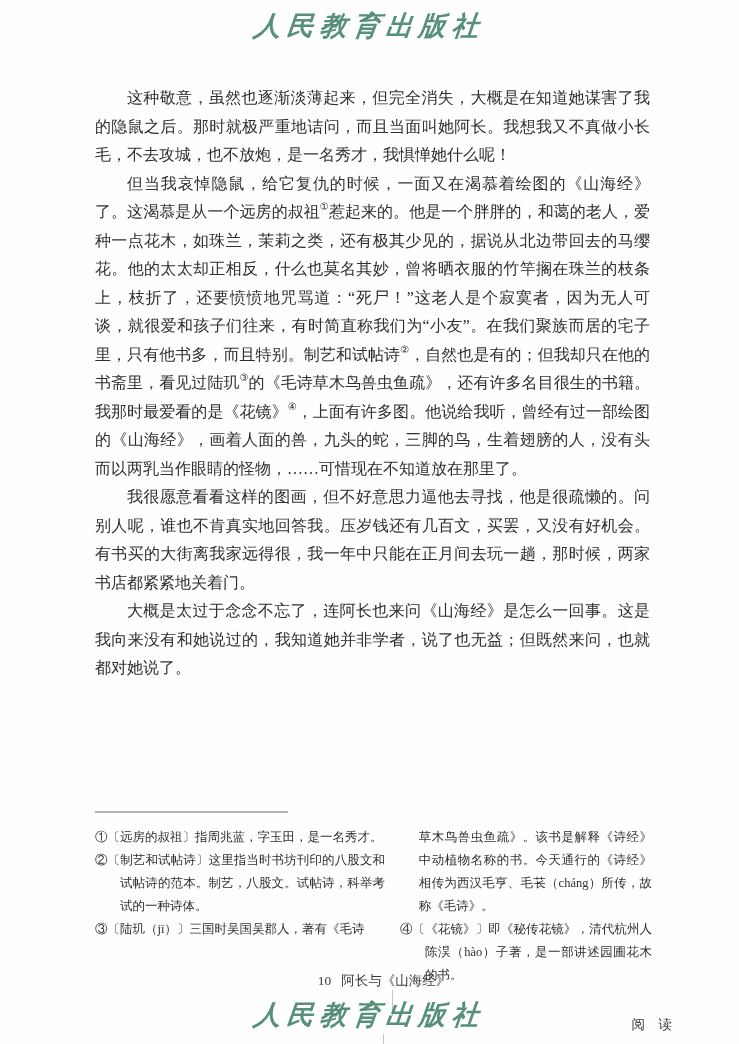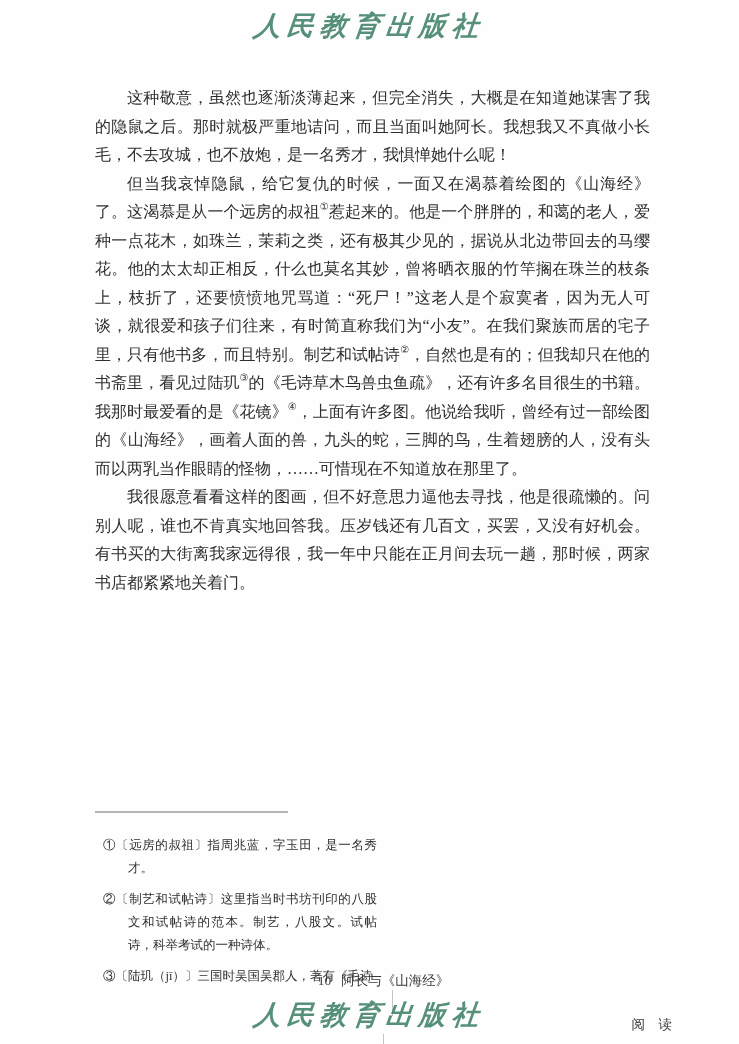--- a/index.html
+++ b/index.html
@@ -67,21 +67,21 @@
     width: 557px;
     display: flex;
     gap: 15px;
     font-size: 12.5px;
     line-height: 23px;
     text-align: justify;
     text-justify: inter-ideograph;
   }
   .fn-col { width: 290px; }
   .fn-col.right { width: 252px; }
-  .fn-item { padding-left: 2em; text-indent: -2em; margin: 8px; }
+  .fn-item { padding-left: 2em; text-indent: -2em; margin: 0; }
   .fn-item.cont { text-indent: 0; padding-left: 1.5em; }
   .fn-marker { display: inline; }
 
   
   .footer {
     position: absolute;
     left: 95px;
     top: 972px;
     width: 577px;
     height: 30px;
@@ -109,29 +109,34 @@
 <body>
 
 <div class="page">
 
   <div class="logo top">人民教育出版社</div>
 
   <div class="body-text">
       <p class="para indent">这种敬意，虽然也逐渐淡薄起来，但完全消失，大概是在知道她谋害了我的隐鼠之后。那时就极严重地诘问，而且当面叫她阿长。我想我又不真做小长毛，不去攻城，也不放炮，是一名秀才，我惧惮她什么呢！</p>
       <p class="para indent">但当我哀悼隐鼠，给它复仇的时候，一面又在渴慕着绘图的《山海经》了。这渴慕是从一个远房的叔祖<span class="fnref">①</span>惹起来的。他是一个胖胖的，和蔼的老人，爱种一点花木，如珠兰，茉莉之类，还有极其少见的，据说从北边带回去的马缨花。他的太太却正相反，什么也莫名其妙，曾将晒衣服的竹竿搁在珠兰的枝条上，枝折了，还要愤愤地咒骂道：“死尸！”这老人是个寂寞者，因为无人可谈，就很爱和孩子们往来，有时简直称我们为“小友”。在我们聚族而居的宅子里，只有他书多，而且特别。制艺和试帖诗<span class="fnref">②</span>，自然也是有的；但我却只在他的书斋里，看见过陆玑<span class="fnref">③</span>的《毛诗草木鸟兽虫鱼疏》，还有许多名目很生的书籍。我那时最爱看的是《花镜》<span class="fnref">④</span>，上面有许多图。他说给我听，曾经有过一部绘图的《山海经》，画着人面的兽，九头的蛇，三脚的鸟，生着翅膀的人，没有头而以两乳当作眼睛的怪物，……可惜现在不知道放在那里了。</p>
       <p class="para indent">我很愿意看看这样的图画，但不好意思力逼他去寻找，他是很疏懒的。问别人呢，谁也不肯真实地回答我。压岁钱还有几百文，买罢，又没有好机会。有书买的大街离我家远得很，我一年中只能在正月间去玩一趟，那时候，两家书店都紧紧地关着门。</p>
+      <p class="para indent">大概是太过于念念不忘了，连阿长也来问《山海经》是怎么一回事。这是我向来没有和她说过的，我知道她并非学者，说了也无益；但既然来问，也就都对她说了。</p>
     </div>
 
   <div class="fn-divider"></div>
 
   <div class="fn-cols">
     <div class="fn-col">
         <p class="fn-item"><span class="fn-marker">①</span>〔远房的叔祖〕指周兆蓝，字玉田，是一名秀才。</p>
         <p class="fn-item"><span class="fn-marker">②</span>〔制艺和试帖诗〕这里指当时书坊刊印的八股文和试帖诗的范本。制艺，八股文。试帖诗，科举考试的一种诗体。</p>
         <p class="fn-item"><span class="fn-marker">③</span>〔陆玑（jī）〕三国时吴国吴郡人，著有《毛诗</p>
+      </div>
+    <div class="fn-col right">
+        <p class="fn-item cont">草木鸟兽虫鱼疏》。该书是解释《诗经》中动植物名称的书。今天通行的《诗经》相传为西汉毛亨、毛苌（cháng）所传，故称《毛诗》。</p>
+        <p class="fn-item"><span class="fn-marker">④</span>〔《花镜》〕即《秘传花镜》，清代杭州人陈淏（hào）子著，是一部讲述园圃花木的书。</p>
       </div>
   </div>
 
   <div class="footer">
     <div class="footer-spacer"></div>
     <span class="lesson">
       <span class="lesson-number">10</span><span class="lesson-title">阿长与《山海经》</span>
     </span>
     <span class="vbar v1"></span>
     <span class="unit">阅　读</span>

